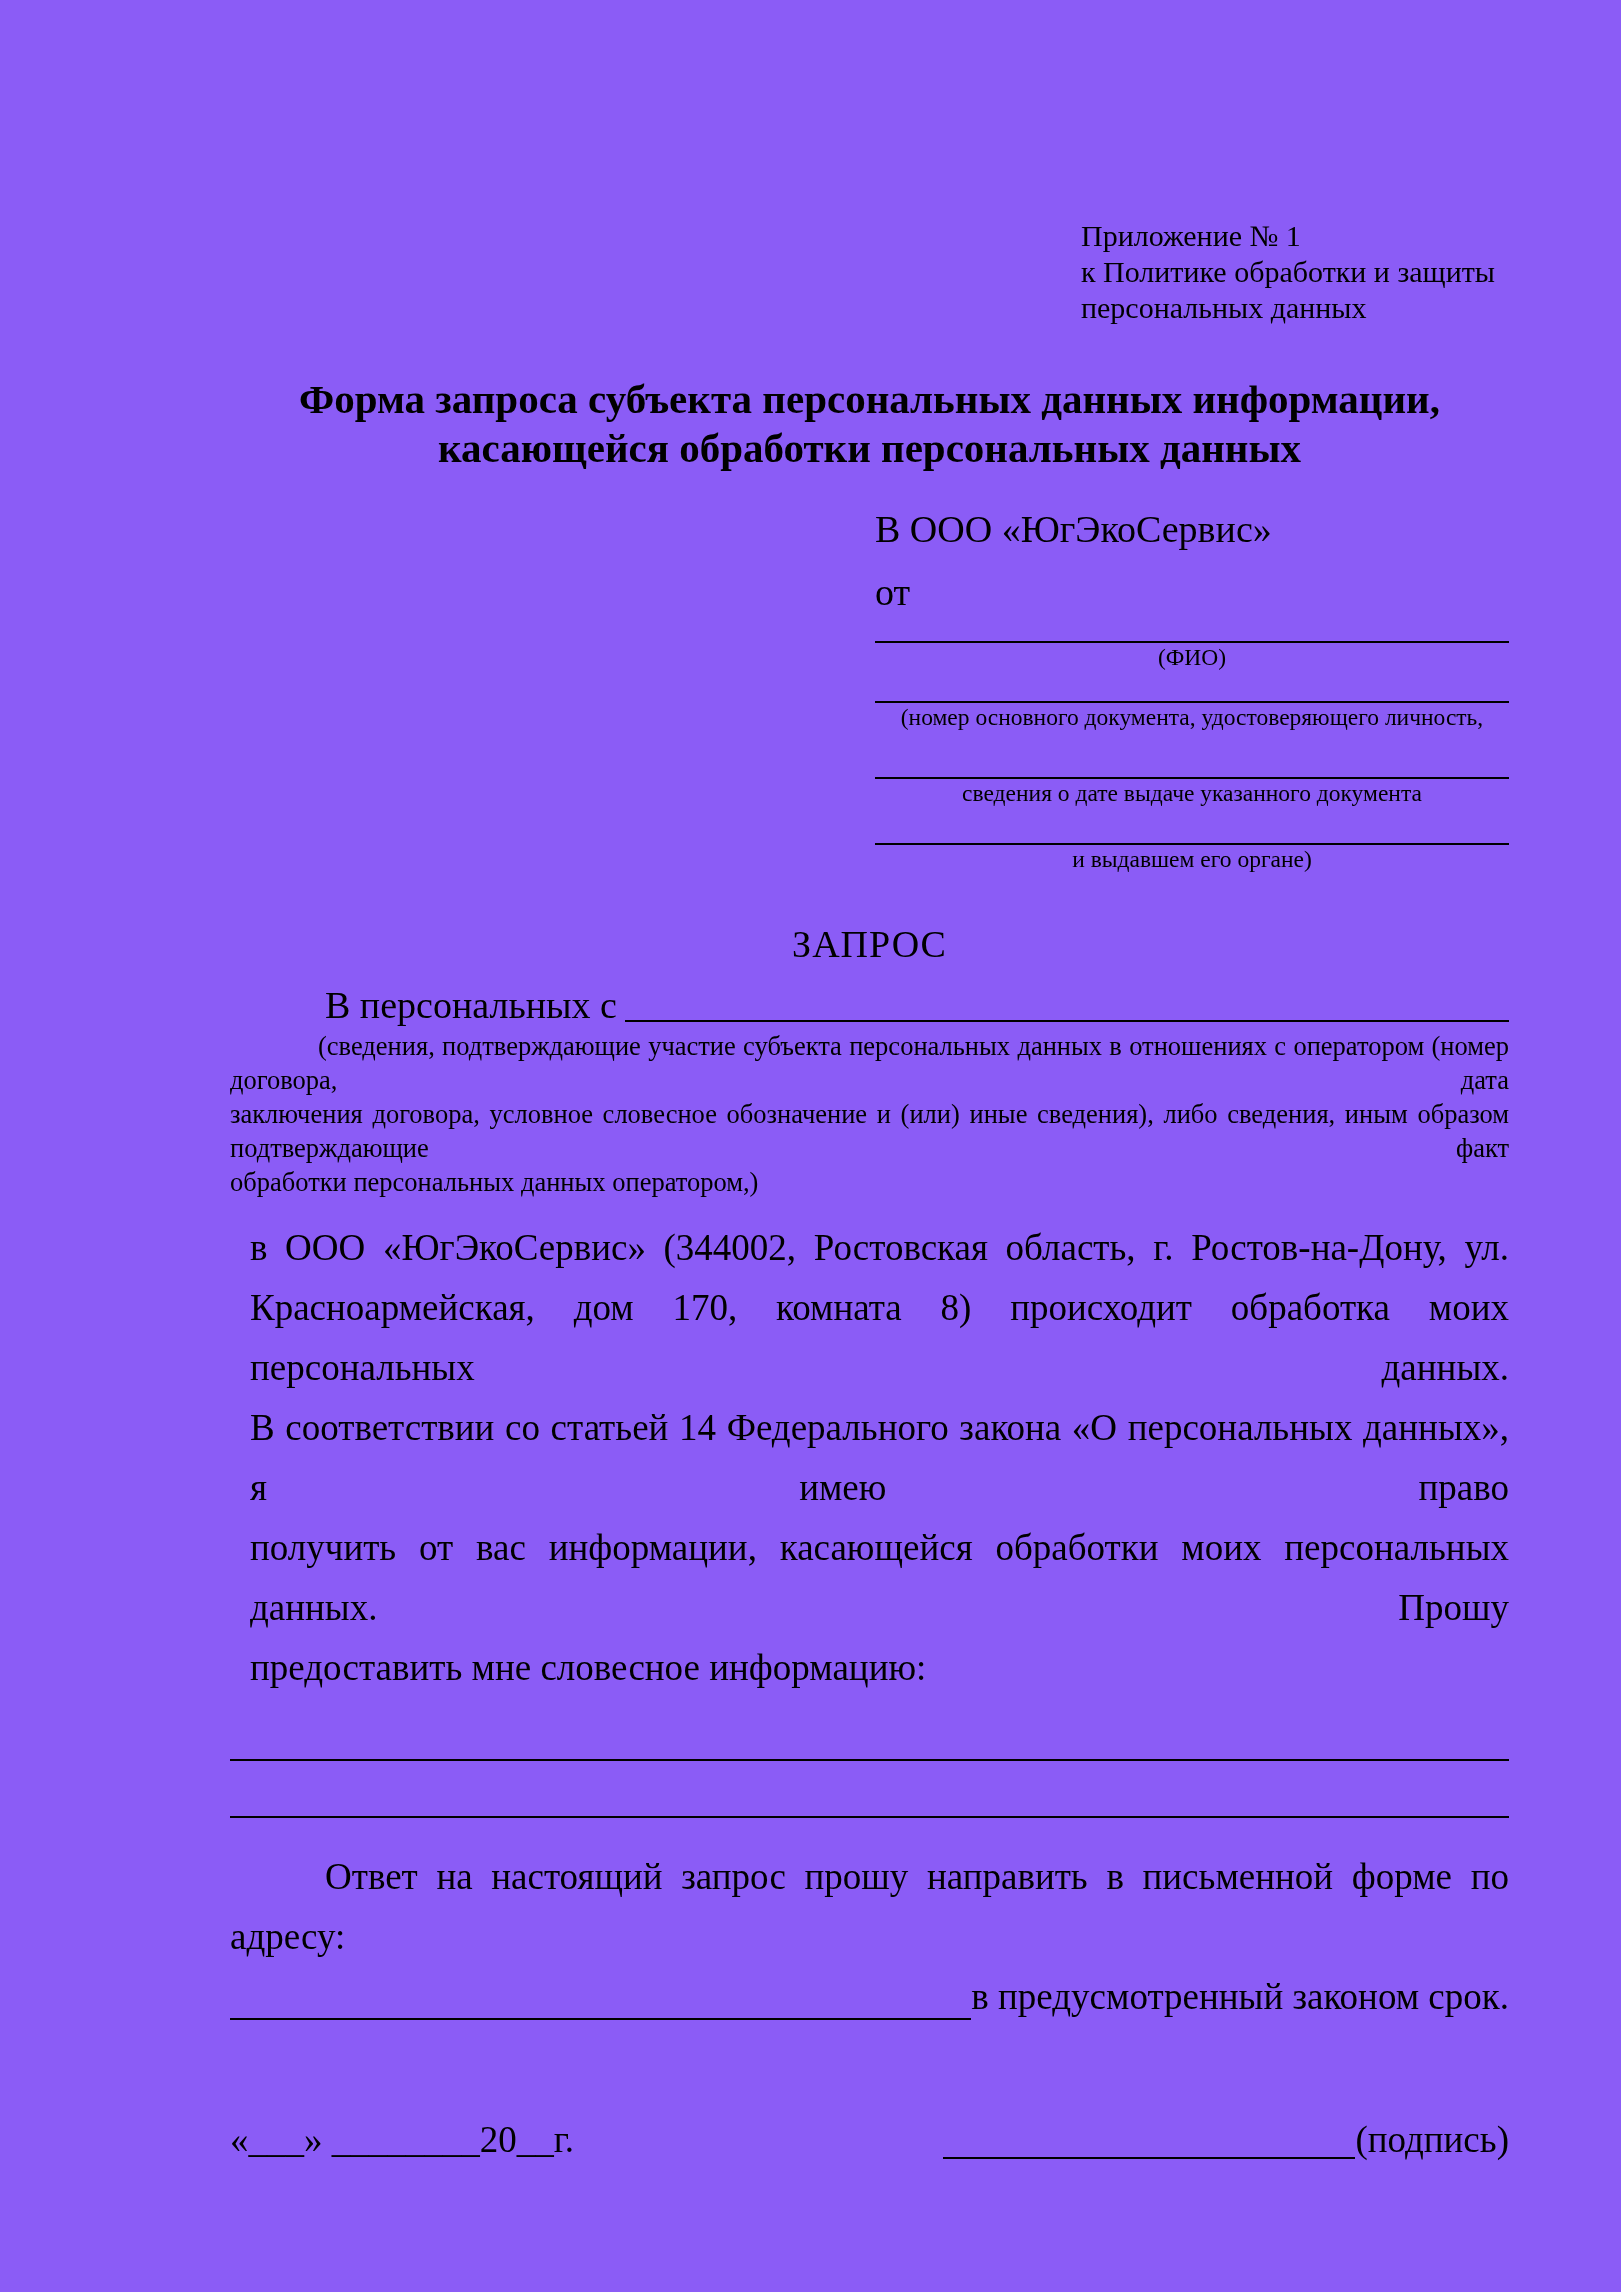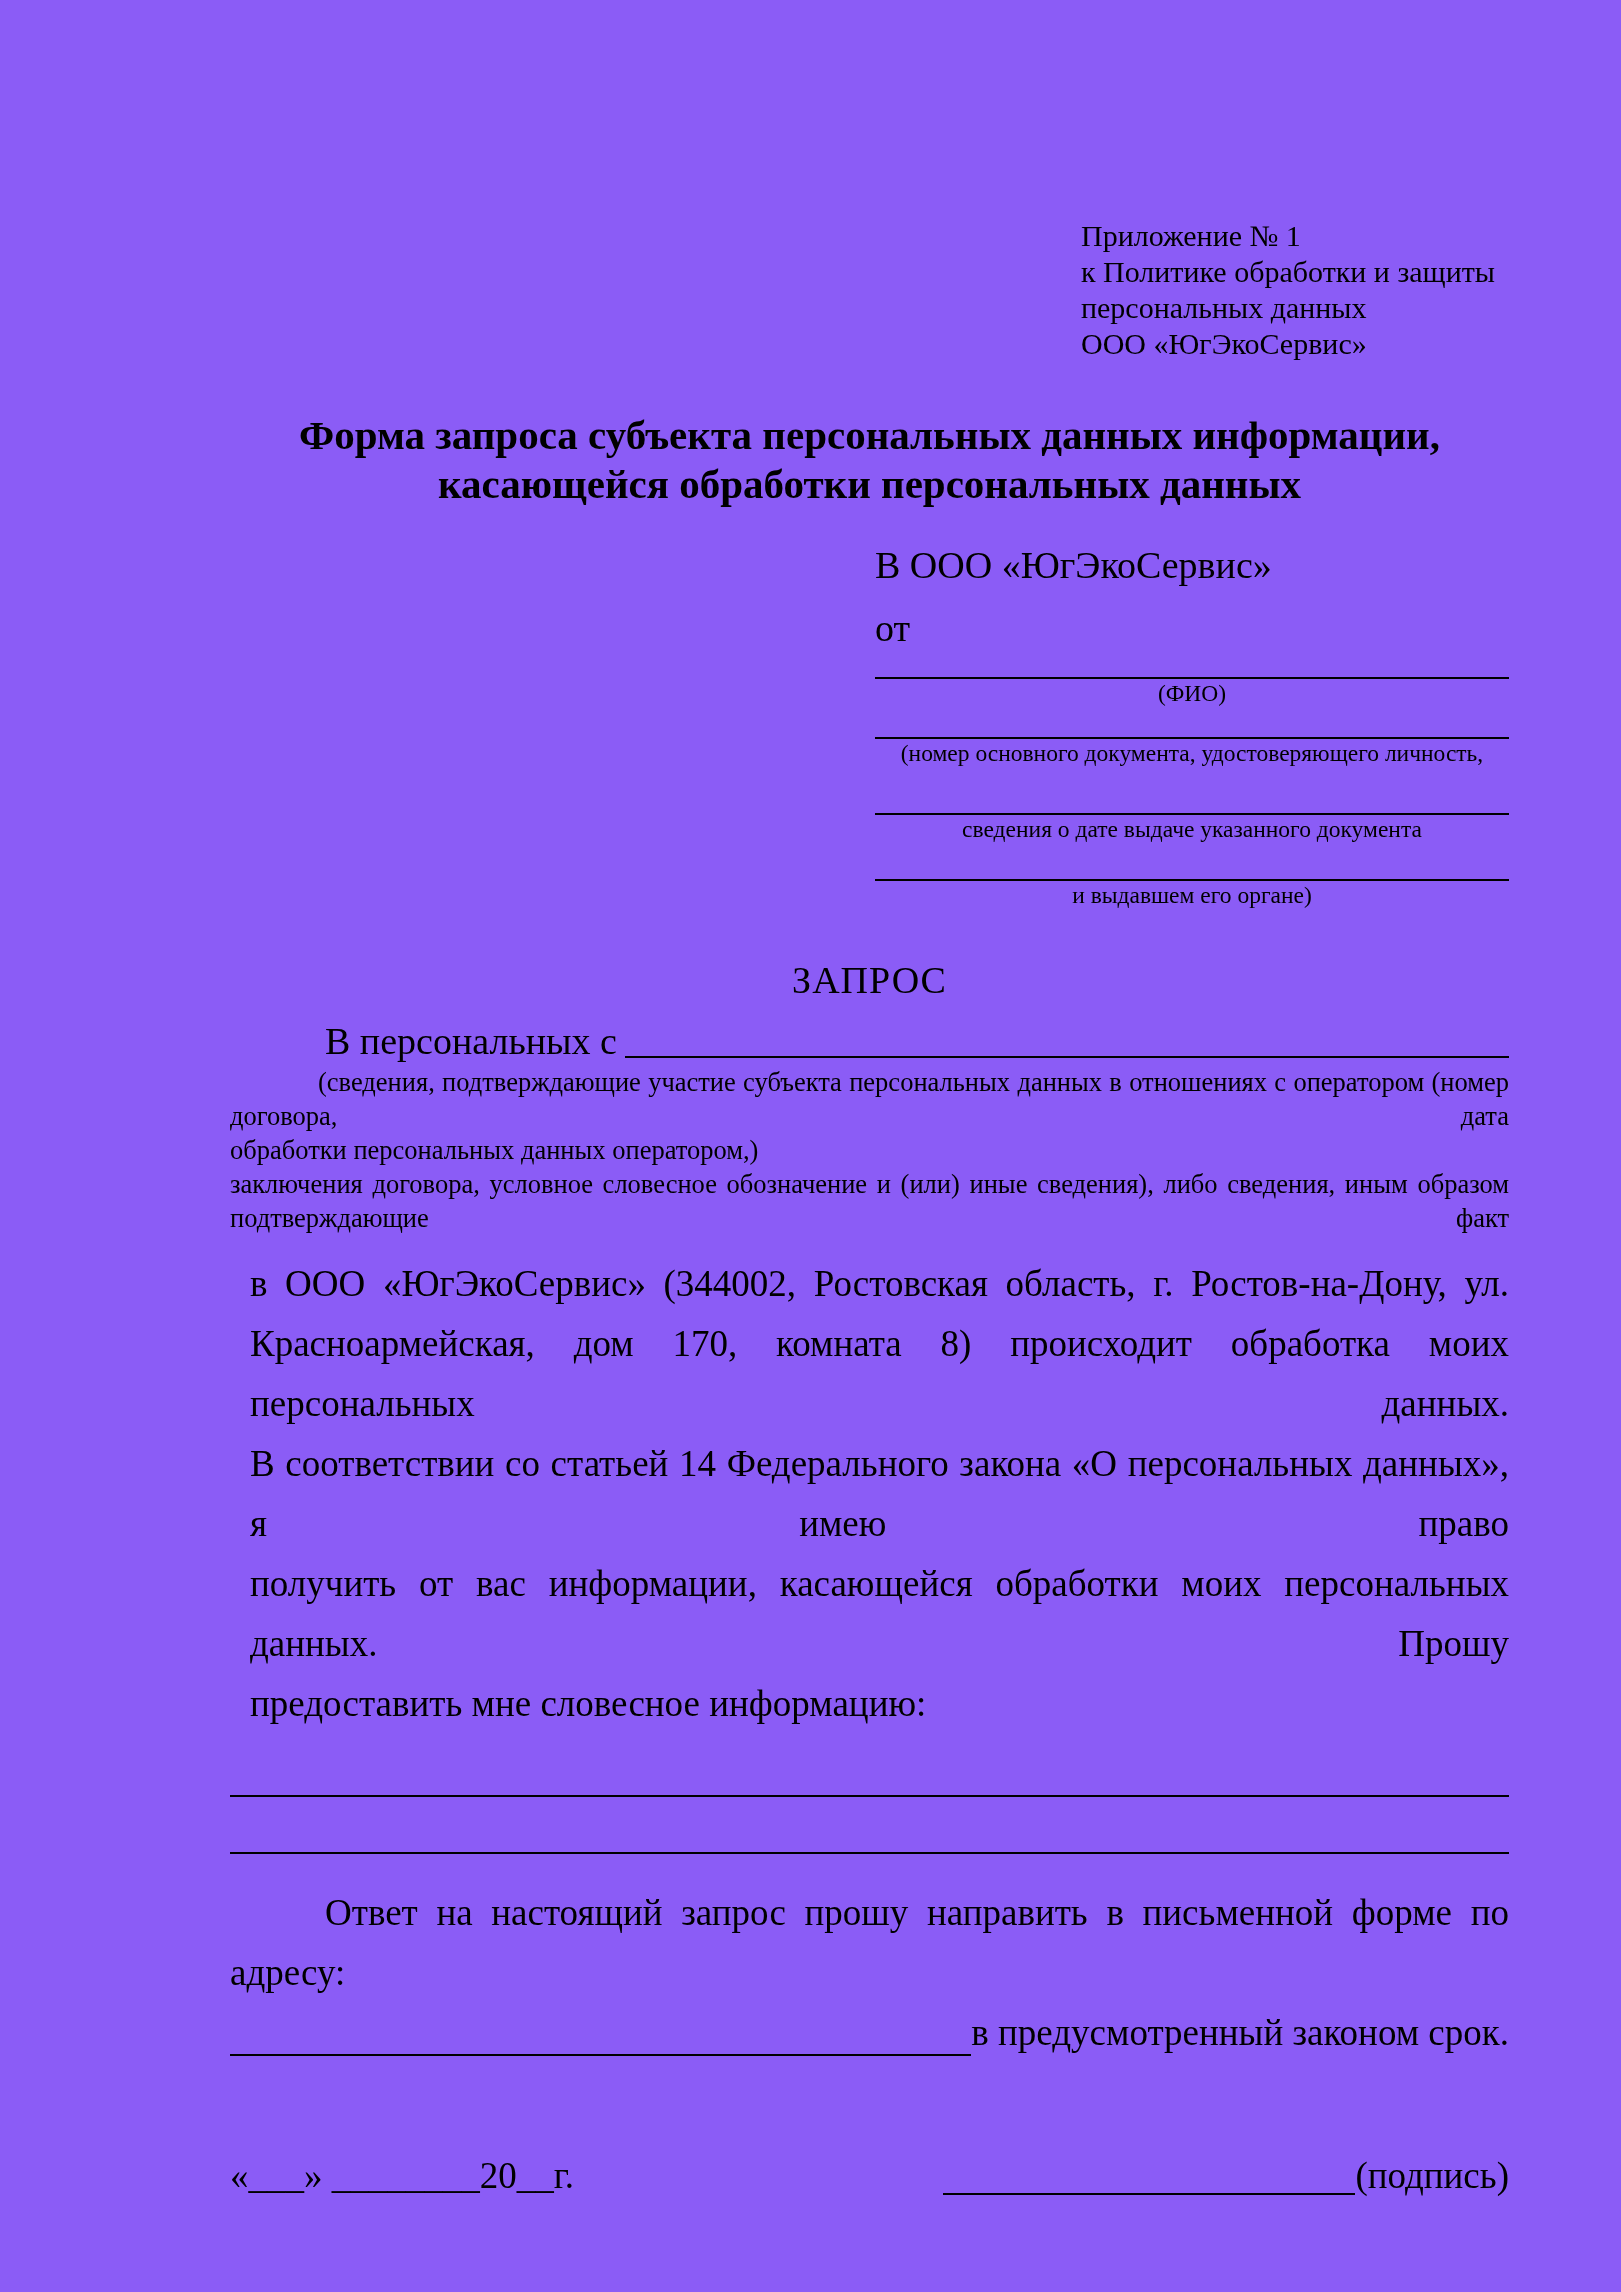--- a/index.html
+++ b/index.html
@@ -58,21 +58,20 @@
 </style>
 </head>
 <body>
 
 <div class="page">
 
   <div class="appendix-note">
     <div>Приложение № 1</div>
     <div>к Политике обработки и защиты</div>
     <div>персональных данных</div>
-    <div>ООО «ЮгЭкоСервис»</div>
   </div>
 
   <div class="doc-title">
     <div>Форма запроса субъекта персональных данных информации,</div>
     <div>касающейся обработки персональных данных</div>
   </div>
 
   <div class="addressee">
     <div>В ООО «ЮгЭкоСервис»</div>
     <div class="addr-from">от</div>
@@ -92,22 +91,22 @@
 
   <div class="request-heading">ЗАПРОС</div>
 
   <div class="lead-line">
     <span class="lead-text">В персональных с</span>
     <span class="fill"></span>
   </div>
 
   <div class="legal-note">
     <div class="jline first">(сведения, подтверждающие участие субъекта персональных данных в отношениях с оператором (номер договора, дата</div>
+    <div class="jline">заключения договора, условное словесное обозначение и (или) иные сведения), либо сведения, иным образом подтверждающие факт</div>
     <div class="jline last">обработки персональных данных оператором,)</div>
-    <div class="jline">заключения договора, условное словесное обозначение и (или) иные сведения), либо сведения, иным образом подтверждающие факт</div>
   </div>
 
   <div class="body-par">
     <div class="jline">в ООО «ЮгЭкоСервис» (344002, Ростовская область, г. Ростов-на-Дону, ул.</div>
     <div class="jline">Красноармейская, дом 170, комната 8) происходит обработка моих персональных данных.</div>
     <div class="jline">В соответствии со статьей 14 Федерального закона «О персональных данных», я имею право</div>
     <div class="jline">получить от вас информации, касающейся обработки моих персональных данных. Прошу</div>
     <div class="jline last">предоставить мне словесное информацию:</div>
   </div>
 

